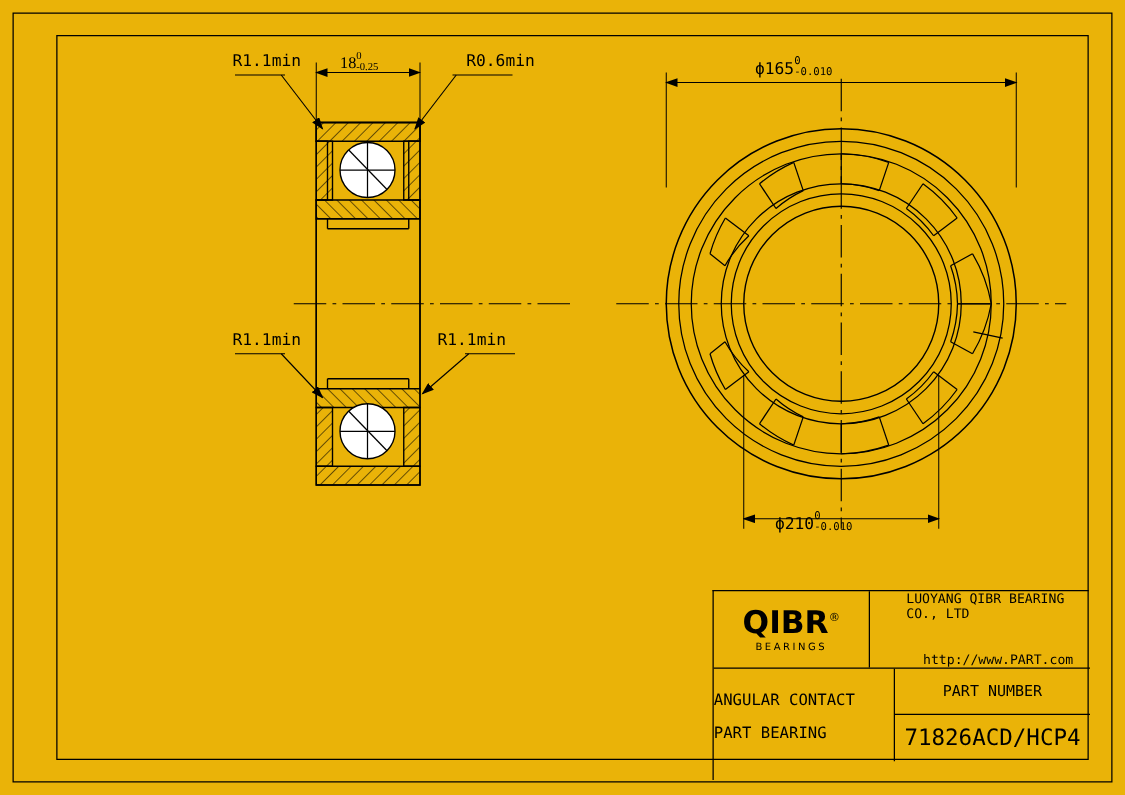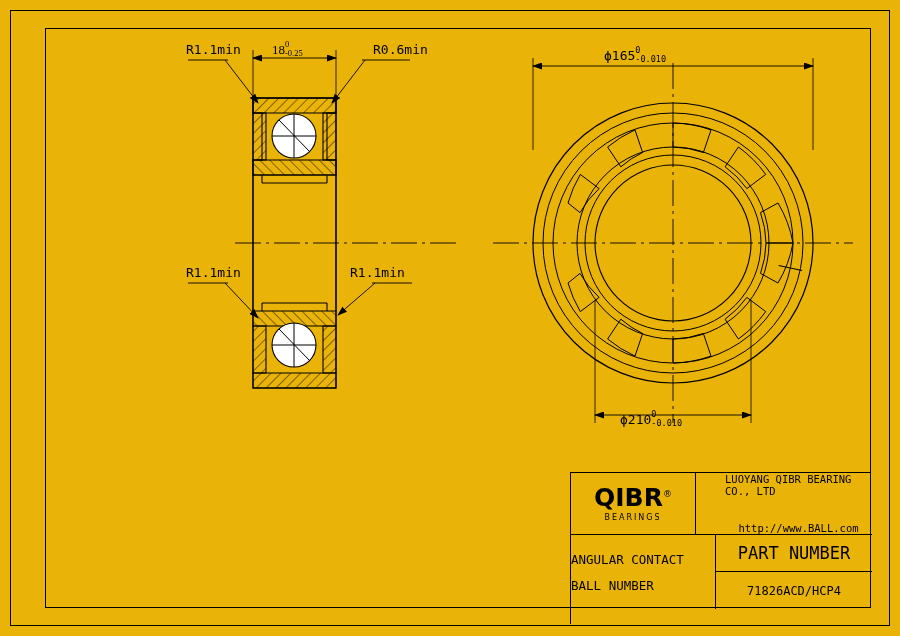--- a/index.html
+++ b/index.html
@@ -171,29 +171,29 @@
     flex-direction: column;
   }
   .partnum-label {
     height: 37px;
     box-sizing: border-box;
     border-bottom: 1px solid #000;
     display: flex;
     justify-content: center;
     align-items: center;
     font-family: "DejaVu Sans Mono", monospace;
-    font-size: 17px;
+    font-size: 12px;
   }
   .partnum-value {
     height: 37px;
     display: flex;
     justify-content: center;
     align-items: center;
     font-family: "DejaVu Sans Mono", monospace;
-    font-size: 12px;
+    font-size: 18px;
     text-align: center;
   }
 </style>
 </head>
 <body>
 
 <div id="sheet">
 
   <div class="frame-outer"></div>
   <div class="frame-inner"></div>
@@ -372,28 +372,28 @@
 
   <div class="title-block">
 
     <div class="tb-row1">
       <div class="logo-cell">
         <div class="logo-main"><span>QIBR</span><span class="reg">®</span></div>
         <div class="logo-sub">BEARINGS</div>
       </div>
       <div class="company-cell">
         <div class="company-name">LUOYANG QIBR BEARING CO., LTD</div>
-        <div class="company-url">http://www.BALL.com</div>
+        <div class="company-url">http://www.PART.com</div>
       </div>
     </div>
 
     <div class="tb-row2">
       <div class="product-cell">
         <div class="product-line">ANGULAR CONTACT</div>
-        <div class="product-line">BALL NUMBER</div>
+        <div class="product-line">PART BEARING</div>
       </div>
       <div class="partnum-cell">
         <div class="partnum-label">PART NUMBER</div>
         <div class="partnum-value">71826ACD/HCP4</div>
       </div>
     </div>
 
   </div>
 
 </div>

